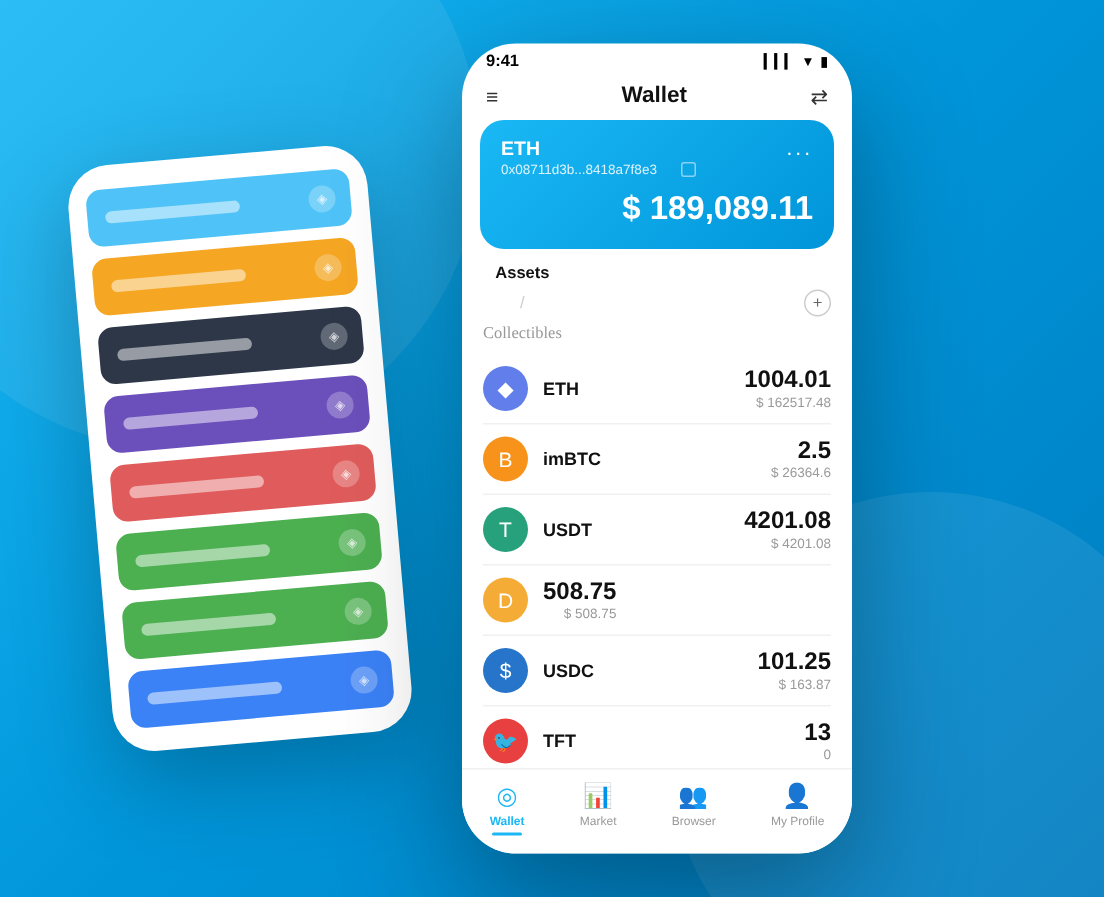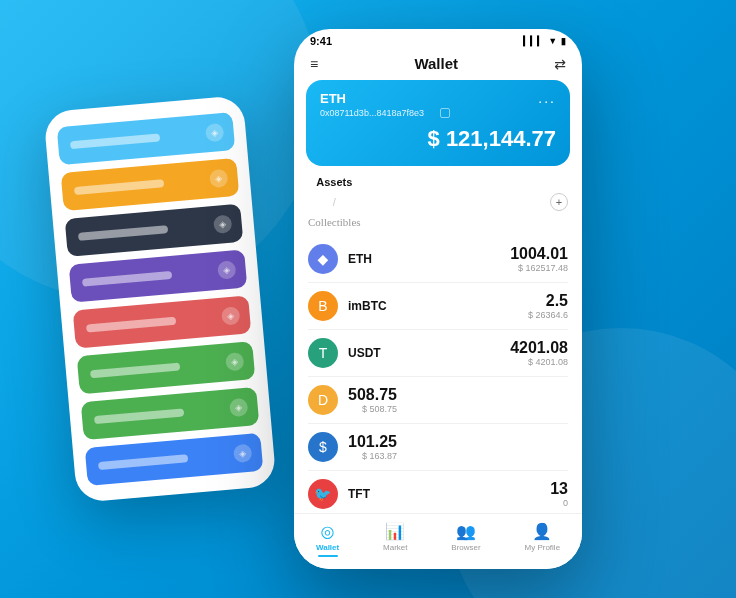--- a/index.html
+++ b/index.html
@@ -72,21 +72,21 @@
       display: flex;
       align-items: center;
       justify-content: center;
       font-size: 9px;
       color: rgba(255,255,255,0.7);
     }
 
     
     .front-phone {
       position: relative;
-      width: 288px;
+      width: 260px;
       height: 540px;
       background: white;
       border-radius: 36px;
       box-shadow: 0 30px 80px rgba(0,0,0,0.35);
       overflow: hidden;
       margin-left: 140px;
       z-index: 10;
     }
 
     
@@ -288,21 +288,21 @@
 
   <div class="eth-card">
     <div class="eth-card-top">
       <span class="eth-label">ETH</span>
       <span class="eth-dots">...</span>
     </div>
     <div class="eth-address">
       <span>0x08711d3b...8418a7f8e3</span>
       <span class="eth-address-copy"></span>
     </div>
-    <div class="eth-amount">$ 121,144.77</div>
+    <div class="eth-amount">$ 189,089.11</div>
   </div>
 
   <div class="assets-header">
     <div class="assets-tabs">
       <span class="assets-tab-active">Assets</span>
       <span class="assets-tab-slash">/</span>
       <span class="assets-tab-inactive">Collectibles</span>
     </div>
     <div class="assets-add">
       <span>+</span>
@@ -336,20 +336,21 @@
       </div>
       <div class="token-row">
         <div class="token-icon icon-dai">D</div>
         <div class="token-amounts">
           <div class="token-amount">508.75</div>
           <div class="token-usd">$ 508.75</div>
         </div>
       </div>
       <div class="token-row">
         <div class="token-icon icon-usdc">$</div>
+        <div class="token-name">USDC</div>
         <div class="token-amounts">
           <div class="token-amount">101.25</div>
           <div class="token-usd">$ 163.87</div>
         </div>
       </div>
       <div class="token-row">
         <div class="token-icon icon-tft">🐦</div>
         <div class="token-name">TFT</div>
         <div class="token-amounts">
           <div class="token-amount">13</div>

